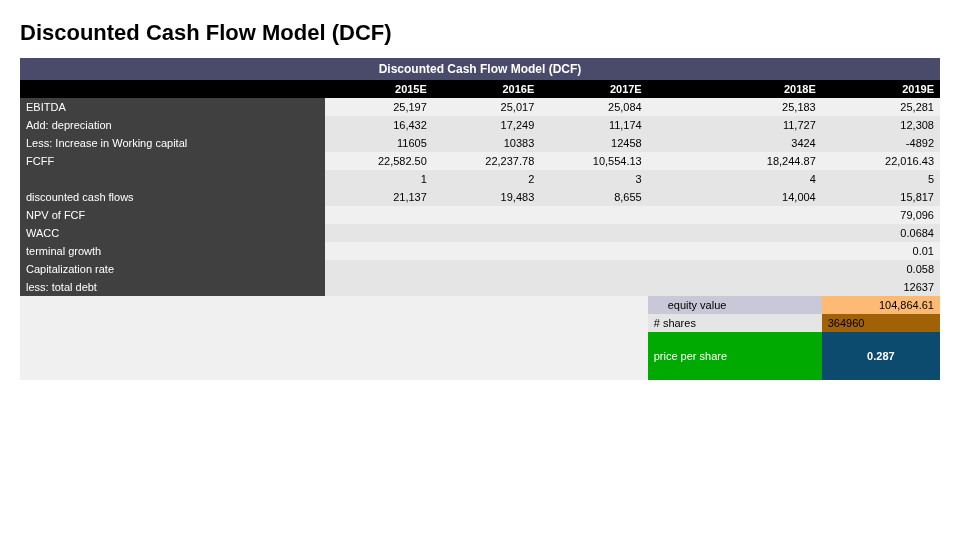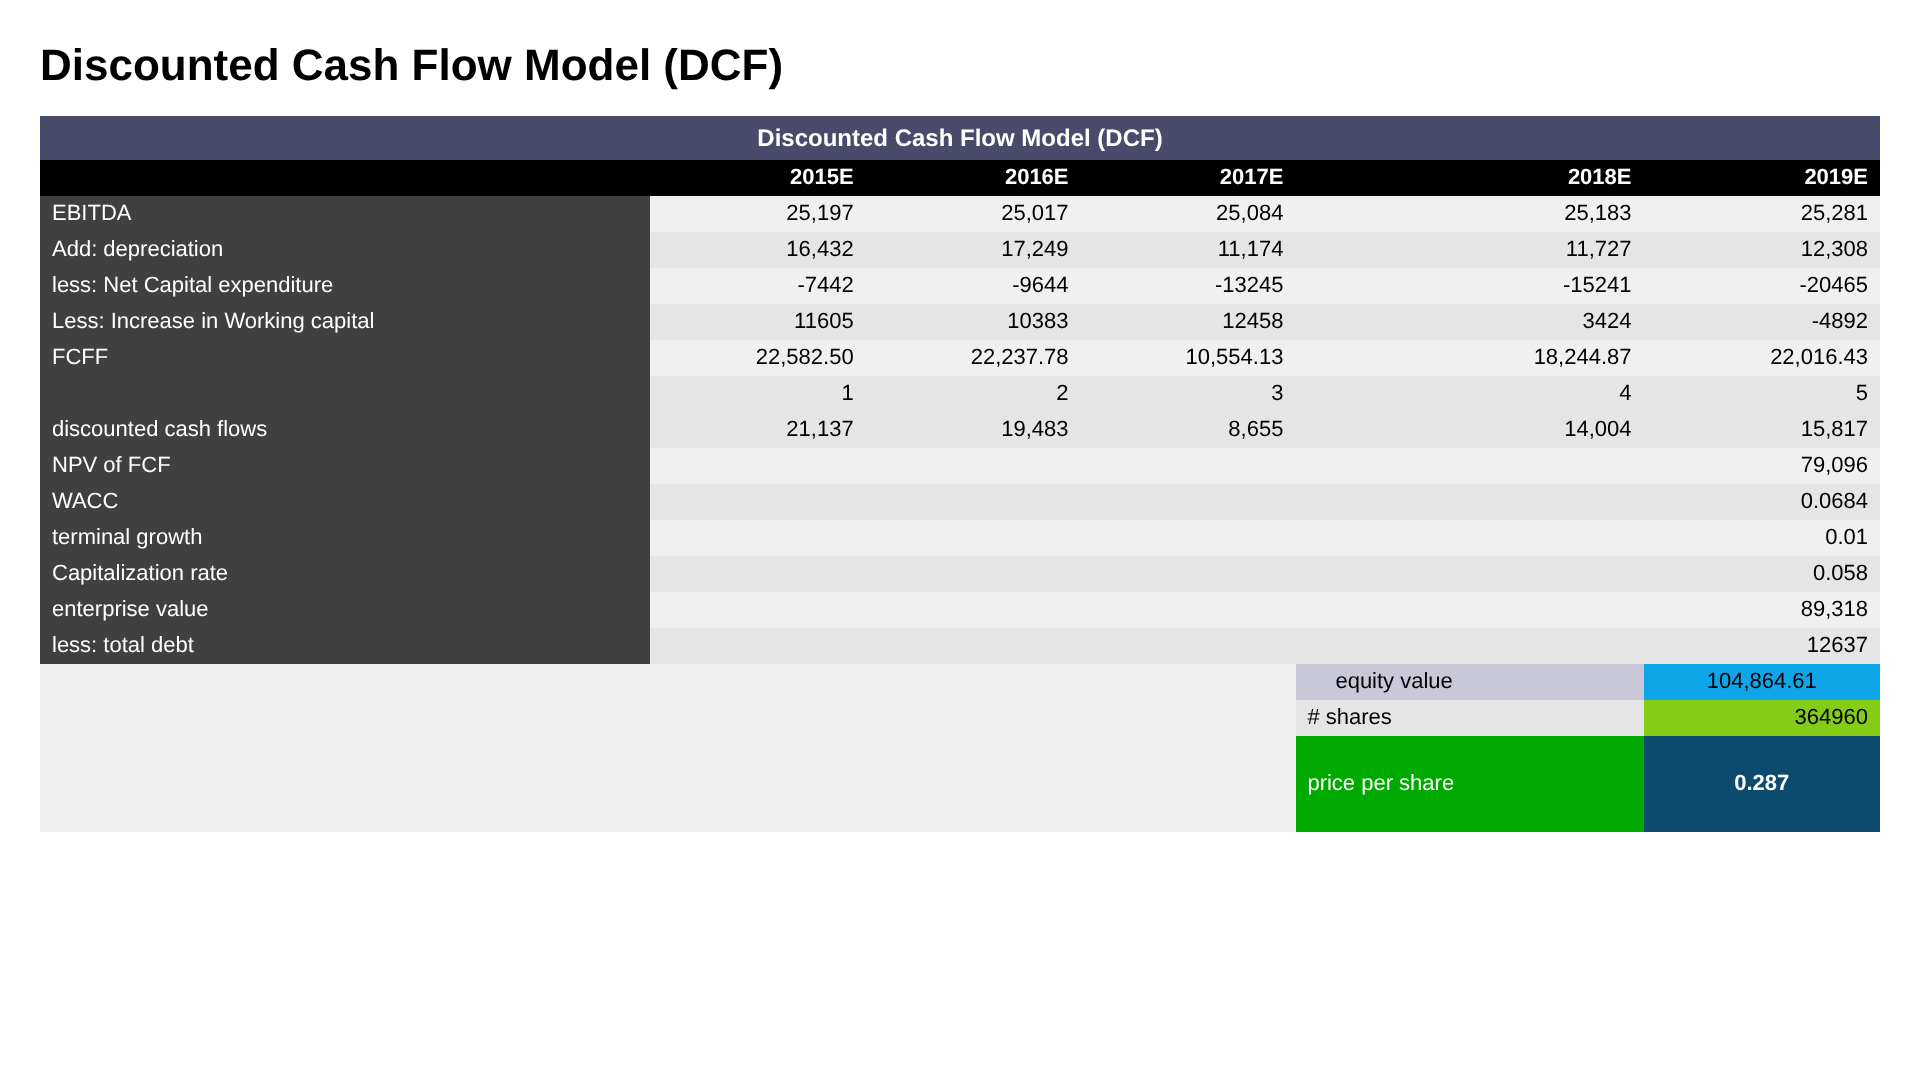--- a/index.html
+++ b/index.html
@@ -96,28 +96,20 @@
           <td class="row-data">25,281</td>
         </tr>
         <tr class="data-row-alt">
           <td class="row-label">Add: depreciation</td>
           <td class="row-data">16,432</td>
           <td class="row-data">17,249</td>
           <td class="row-data">11,174</td>
           <td class="row-data">11,727</td>
           <td class="row-data">12,308</td>
         </tr>
-        <tr class="data-row">
-          <td class="row-label">less: Net Capital expenditure</td>
-          <td class="row-data">-7442</td>
-          <td class="row-data">-9644</td>
-          <td class="row-data">-13245</td>
-          <td class="row-data">-15241</td>
-          <td class="row-data">-20465</td>
-        </tr>
         <tr class="data-row-alt">
           <td class="row-label">Less:  Increase in Working capital</td>
           <td class="row-data">11605</td>
           <td class="row-data">10383</td>
           <td class="row-data">12458</td>
           <td class="row-data">3424</td>
           <td class="row-data">-4892</td>
         </tr>
         <tr class="data-row">
           <td class="row-label">FCFF</td>
@@ -168,51 +160,43 @@
           <td class="row-data">0.01</td>
         </tr>
         <tr class="data-row-alt">
           <td class="row-label">Capitalization rate</td>
           <td class="row-data"></td>
           <td class="row-data"></td>
           <td class="row-data"></td>
           <td class="row-data"></td>
           <td class="row-data">0.058</td>
         </tr>
-        <tr class="data-row">
-          <td class="row-label">enterprise value</td>
-          <td class="row-data"></td>
-          <td class="row-data"></td>
-          <td class="row-data"></td>
-          <td class="row-data"></td>
-          <td class="row-data">89,318</td>
-        </tr>
         <tr class="data-row-alt">
           <td class="row-label">less: total debt</td>
           <td class="row-data"></td>
           <td class="row-data"></td>
           <td class="row-data"></td>
           <td class="row-data"></td>
           <td class="row-data">12637</td>
         </tr>
         <tr>
           <td class="empty"></td>
           <td class="empty"></td>
           <td class="empty"></td>
           <td class="empty"></td>
           <td style="background: rgb(200, 200, 216); padding: 3px 20px;">equity value</td>
-          <td style="text-align: center; padding: 3px 6px; background: #0ea5e9;">104,864.61</td>
+          <td style="text-align: right; padding: 3px 6px; background: #fdba74;">104,864.61</td>
         </tr>
         <tr>
           <td class="empty"></td>
           <td class="empty"></td>
           <td class="empty"></td>
           <td class="empty"></td>
           <td style="background: #e5e5e5; padding: 3px 6px;"># shares</td>
-          <td style="text-align: right; padding: 3px 6px; background: #84cc16;">364960</td>
+          <td style="text-align: left; padding: 3px 6px; background: #a16207;">364960</td>
         </tr>
         <tr>
           <td class="empty"></td>
           <td class="empty"></td>
           <td class="empty"></td>
           <td class="empty"></td>
           <td style="background: rgb(0, 170, 0); color: rgb(255, 255, 255); padding: 3px 6px;">price per share</td>
           <td style="text-align: center; padding: 18px 6px; background: #0c4a6e; color: rgb(255, 255, 255); font-weight: bold;">0.287</td>
         </tr>
       </tbody>

